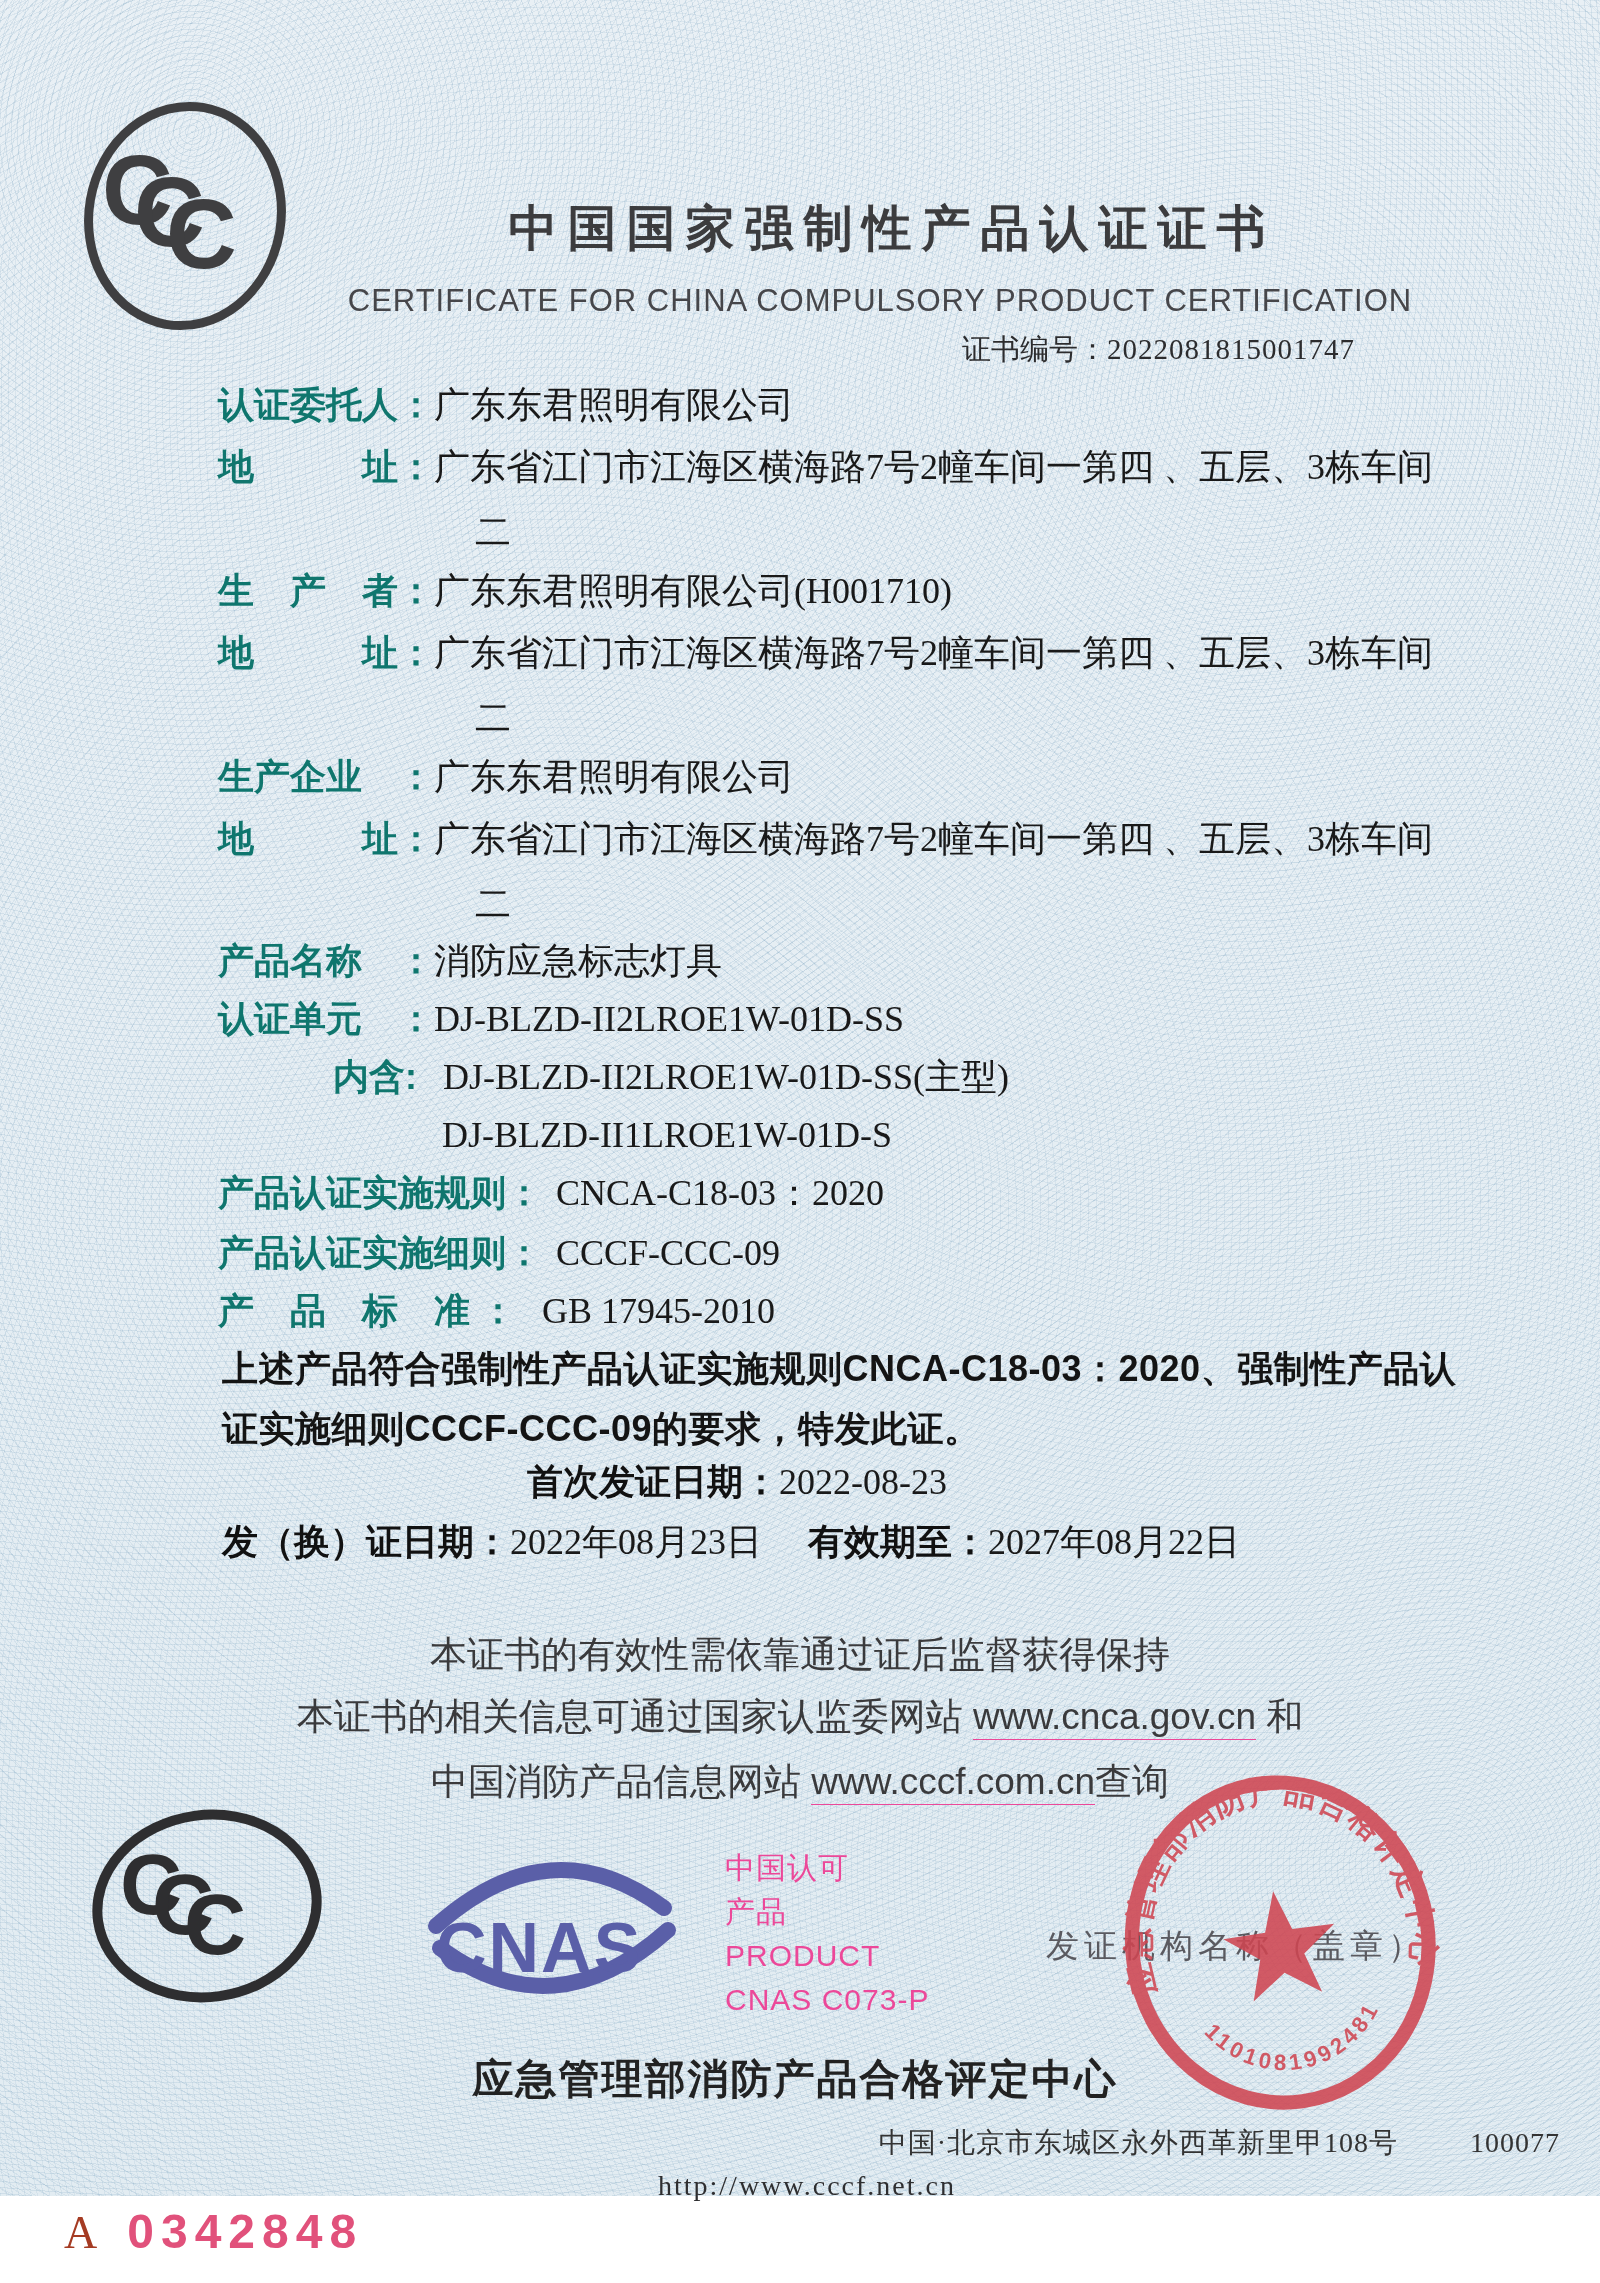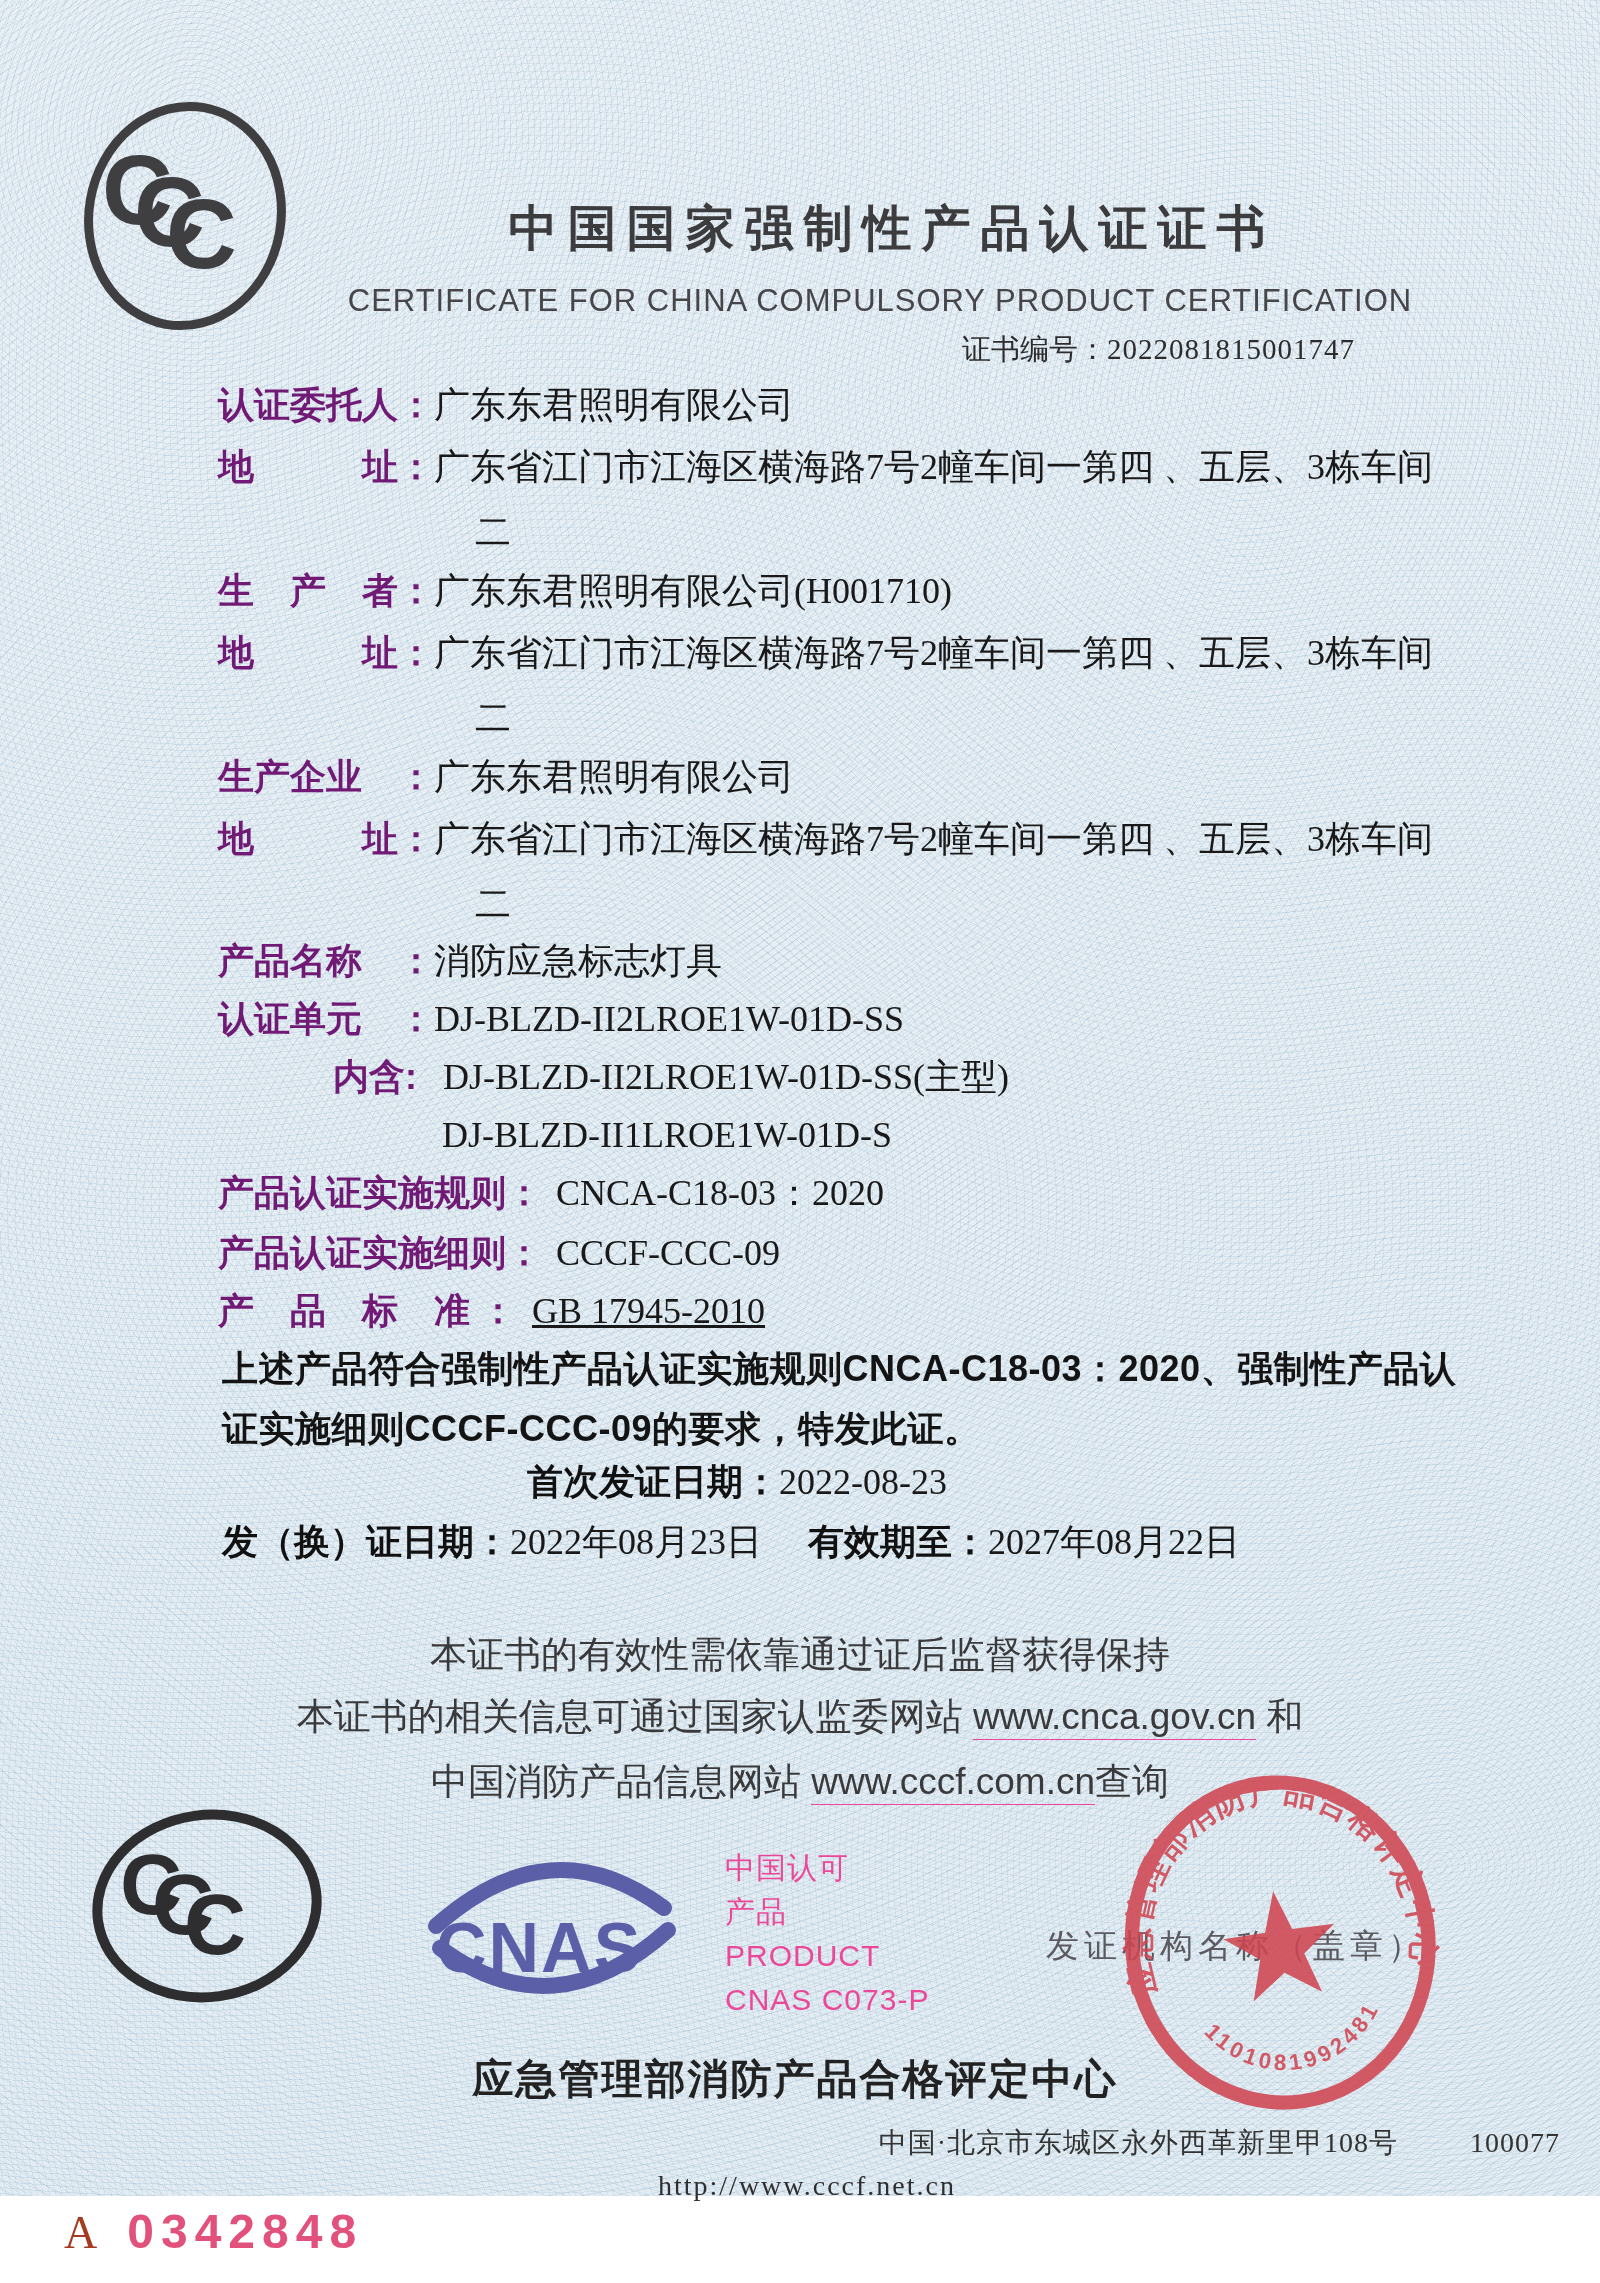--- a/index.html
+++ b/index.html
@@ -24,21 +24,21 @@
     left:272px;top:196px;width:1240px;text-align:center;
     font-size:49px;font-weight:700;letter-spacing:10px;color:#3c3c3e;white-space:nowrap;
   }
   .subtitle{
     left:260px;top:283px;width:1240px;text-align:center;
     font-size:31px;font-weight:400;letter-spacing:1px;color:#46464a;white-space:nowrap;
   }
   .certno{left:962px;top:330px;font-size:29px;color:#2c2c2e;white-space:nowrap;}
   .certno .num{font-family:"Liberation Serif","DejaVu Serif",serif;letter-spacing:1px;}
   .row{left:218px;white-space:nowrap;font-size:36px;line-height:1.15;}
-  .row .lbl{font-weight:700;color:#701a75;}
+  .row .lbl{font-weight:700;color:#0f766e;}
   .row .val{font-family:"Liberation Serif","DejaVu Serif",serif;color:#191919;}
   .cont{white-space:nowrap;font-size:36px;font-family:"Liberation Serif","DejaVu Serif",serif;color:#191919;}
   .stmt{left:222px;font-size:36px;font-weight:700;color:#141414;white-space:nowrap;letter-spacing:.5px;}
   .dates{white-space:nowrap;font-size:36px;}
   .dates .lbl{font-weight:700;color:#111;}
   .dates .val{font-family:"Liberation Serif","DejaVu Serif",serif;color:#191919;}
   .notice{left:30px;width:1540px;text-align:center;font-size:37px;color:#3a3a3c;white-space:nowrap;}
   .notice .url{border-bottom:1px solid #ec4899;padding-bottom:2px;}
   .acc-caption{left:725px;top:1846px;font-size:30px;line-height:44px;color:#ec4899;letter-spacing:1px;}
   .stamp-caption{
@@ -116,21 +116,21 @@
 </div>
 <div class="abs cont" style="left:442px;top:1114px;">DJ-BLZD-II1LROE1W-01D-S</div>
 
 <div class="abs row" style="top:1172px;">
   <span class="lbl">产品认证实施规则：</span><span class="val" style="margin-left:14px;">CNCA-C18-03：2020</span>
 </div>
 <div class="abs row" style="top:1232px;">
   <span class="lbl">产品认证实施细则：</span><span class="val" style="margin-left:14px;">CCCF-CCC-09</span>
 </div>
 <div class="abs row" style="top:1290px;">
-  <span class="lbl">产　品　标　准 ：</span><span class="val" style="margin-left:16px;text-decoration:underline;">GB 17945-2010</span>
+  <span class="lbl">产　品　标　准 ：</span><span class="val" style="margin-left:26px;">GB 17945-2010</span>
 </div>
 
 <div class="abs stmt" style="top:1345px;">上述产品符合强制性产品认证实施规则CNCA-C18-03：2020、强制性产品认</div>
 <div class="abs stmt" style="top:1405px;">证实施细则CCCF-CCC-09的要求，特发此证。</div>
 
 <div class="abs dates" style="left:527px;top:1458px;">
   <span class="lbl">首次发证日期：</span><span class="val">2022-08-23</span>
 </div>
 <div class="abs dates" style="left:222px;top:1518px;">
   <span class="lbl">发（换）证日期：</span><span class="val">2022年08月23日</span>

